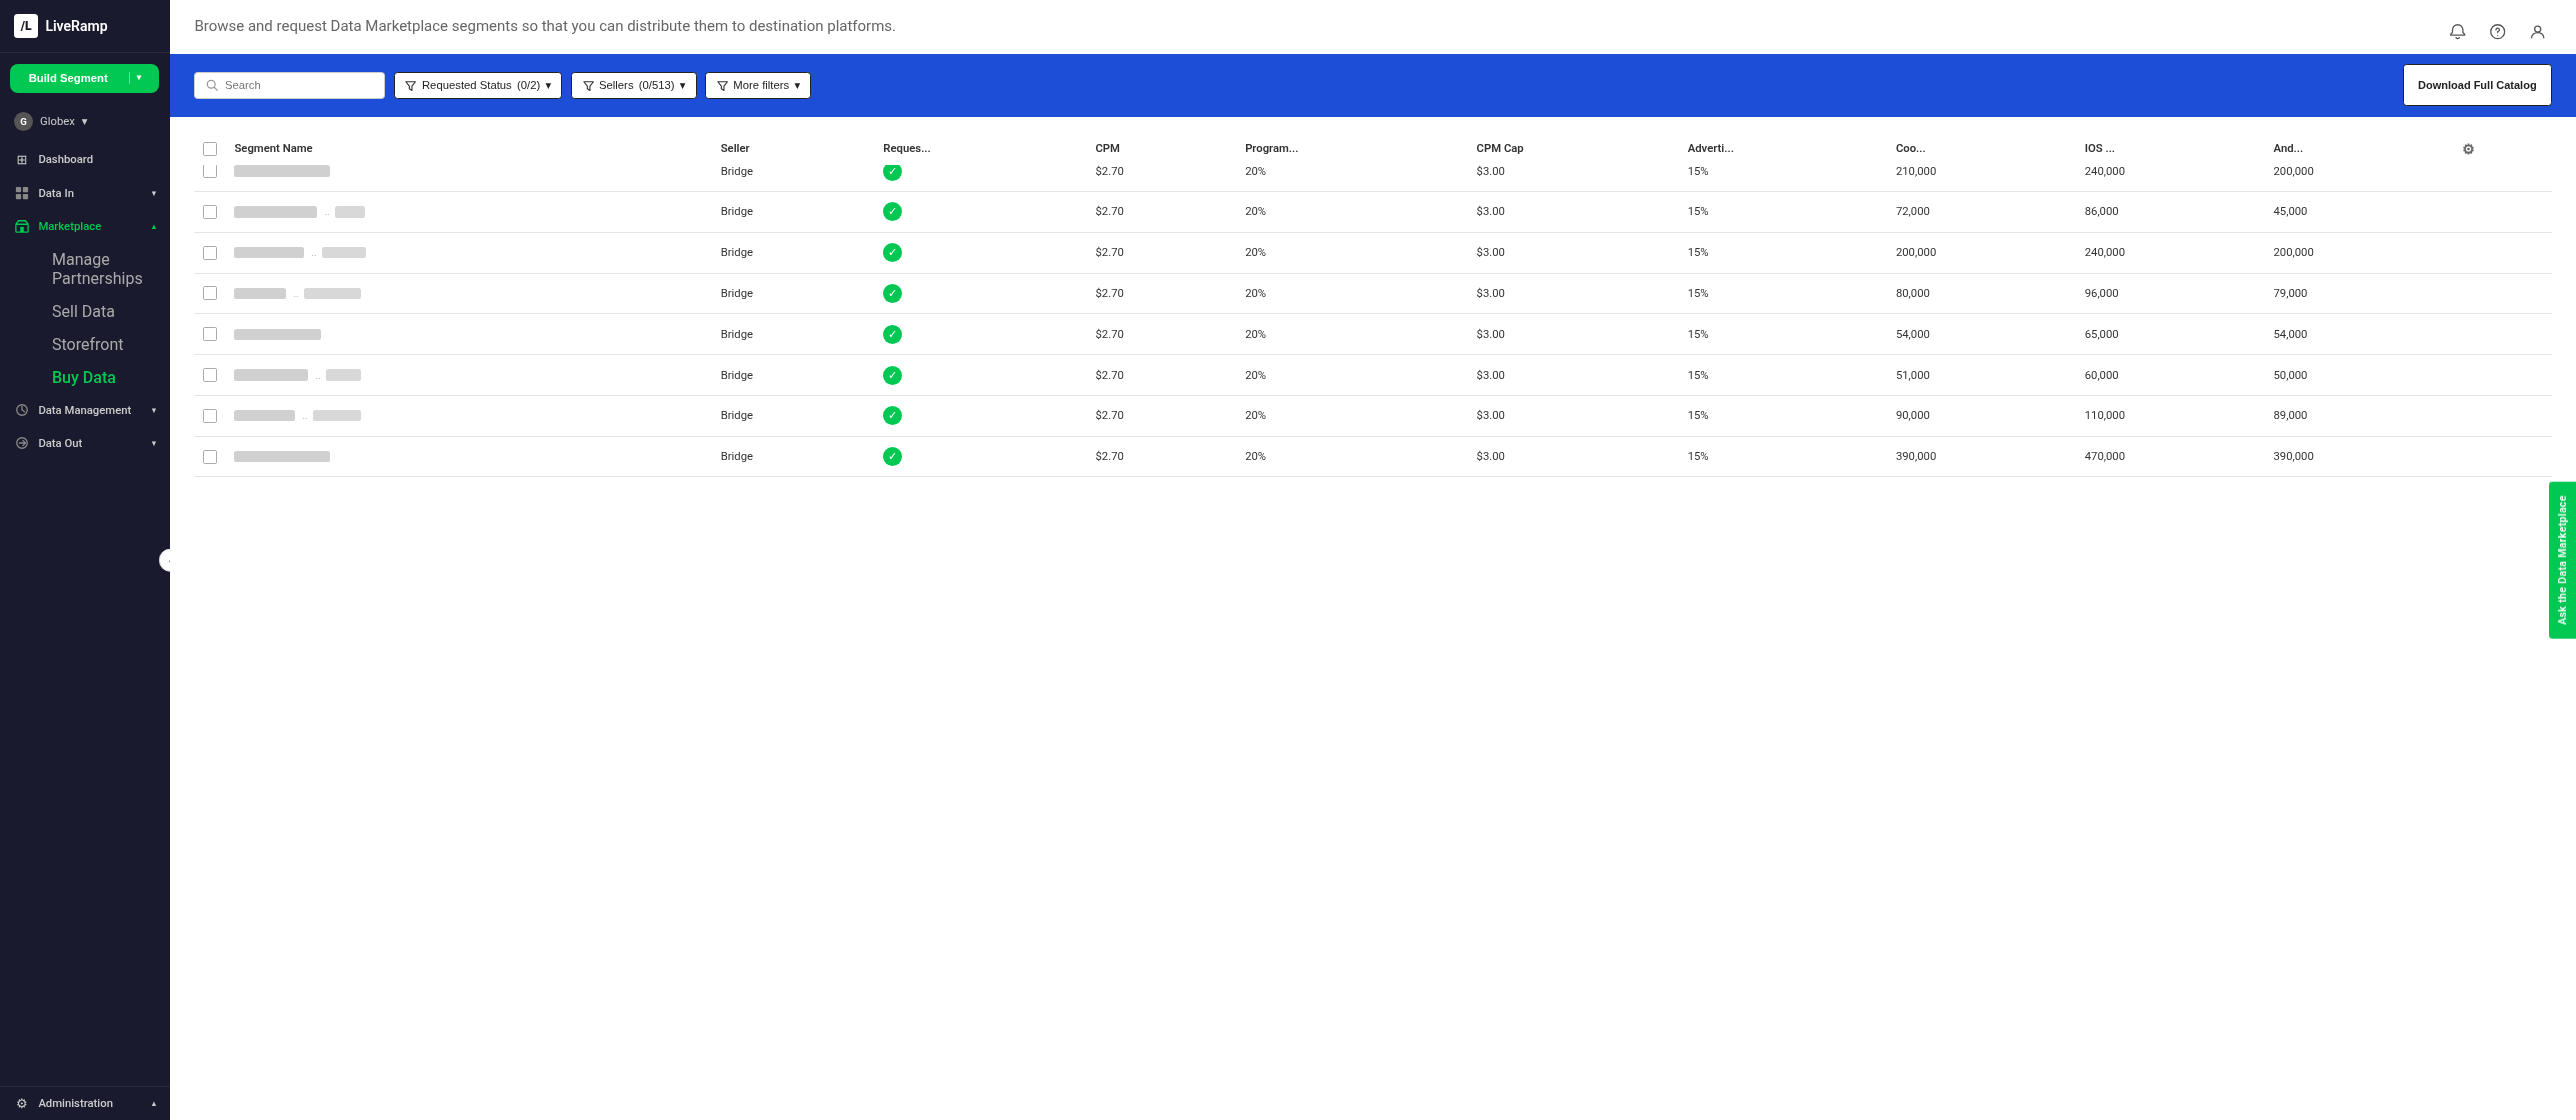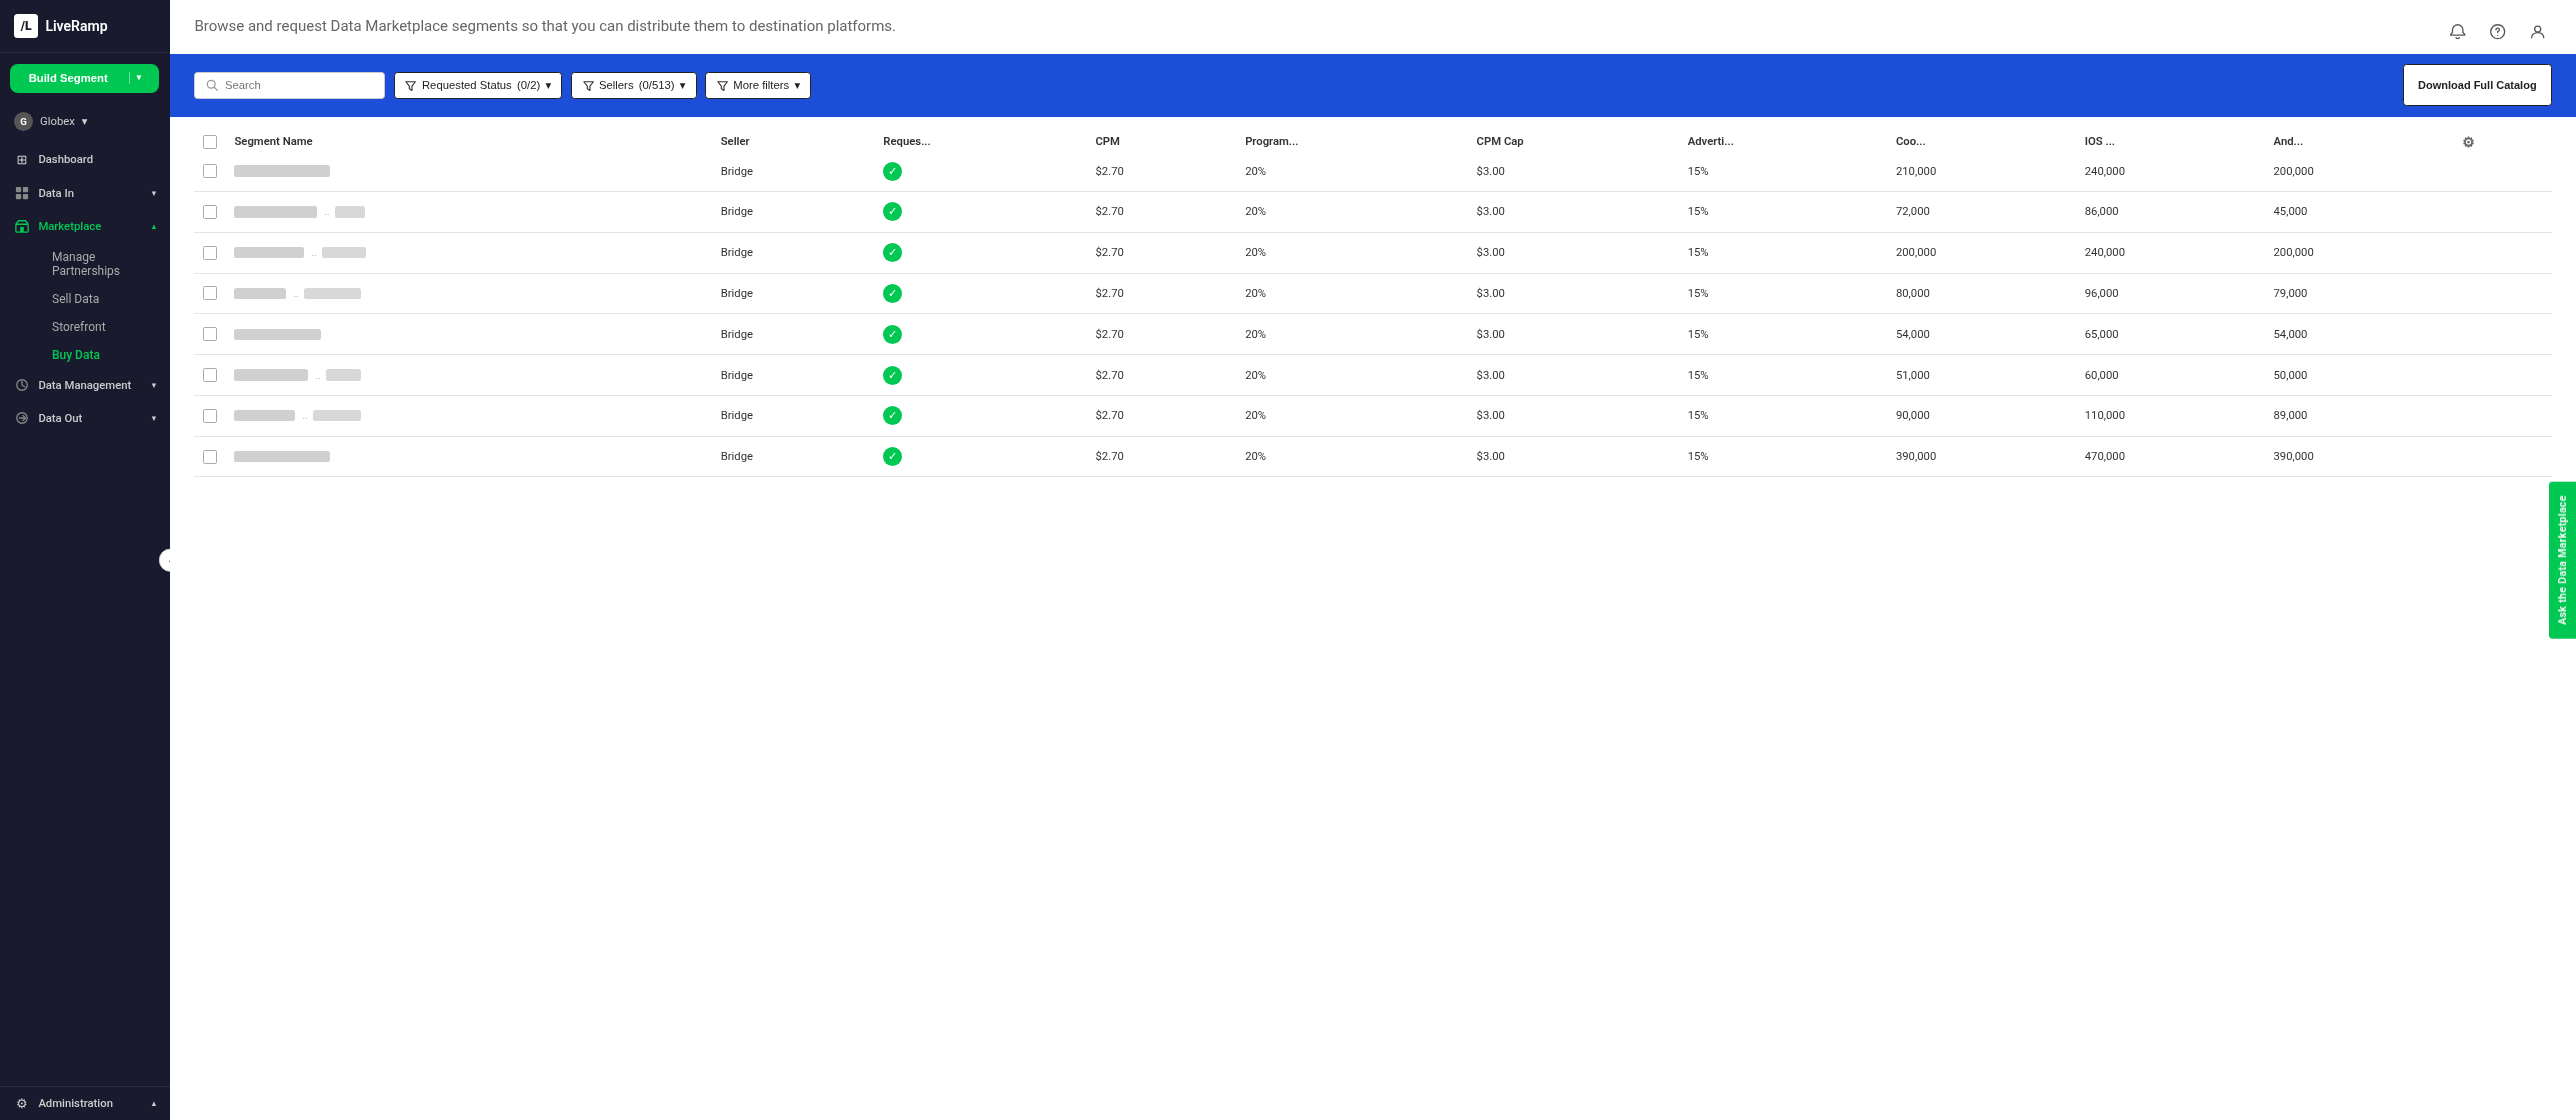--- a/index.html
+++ b/index.html
@@ -76,21 +76,21 @@
       padding: 8.7px 14px;
       cursor: pointer;
       color: #ccc;
       font-size: 11.3px;
     }
     .org-circle { width: 19px; height: 19px; background: #555; border-radius: 50%; display: flex; align-items: center; justify-content: center; font-size: 9.6px; font-weight: 700; color: #fff; }
 
     .sidebar-sub { padding-left: 38px; }
     .sidebar-sub-item {
       padding: 7px 14px;
-      font-size: 12px;
+      font-size: 16px;
       color: #aaa;
       cursor: pointer;
     }
     .sidebar-sub-item.active { color: #00c853; font-weight: 500; }
 
     .sidebar-bottom {
       margin-top: auto;
       border-top: 0.9px solid rgba(255,255,255,0.08);
     }
 
@@ -218,21 +218,21 @@
       border-bottom: 1.7px solid #222;
     }
     thead th {
       padding: 8.7px 8.7px;
       text-align: left;
       font-weight: 600;
       color: #333;
       white-space: nowrap;
       background: #fff;
       position: sticky;
-      top: 8px;
+      top: 15px;
       z-index: 1;
     }
     thead th:first-child { width: 31px; }
     tbody tr {
       border-bottom: 0.9px solid #e5e5e5;
       margin-top: 12px;
     }
     tbody td {
       padding: 10.4px 8.7px;
       color: #333;

